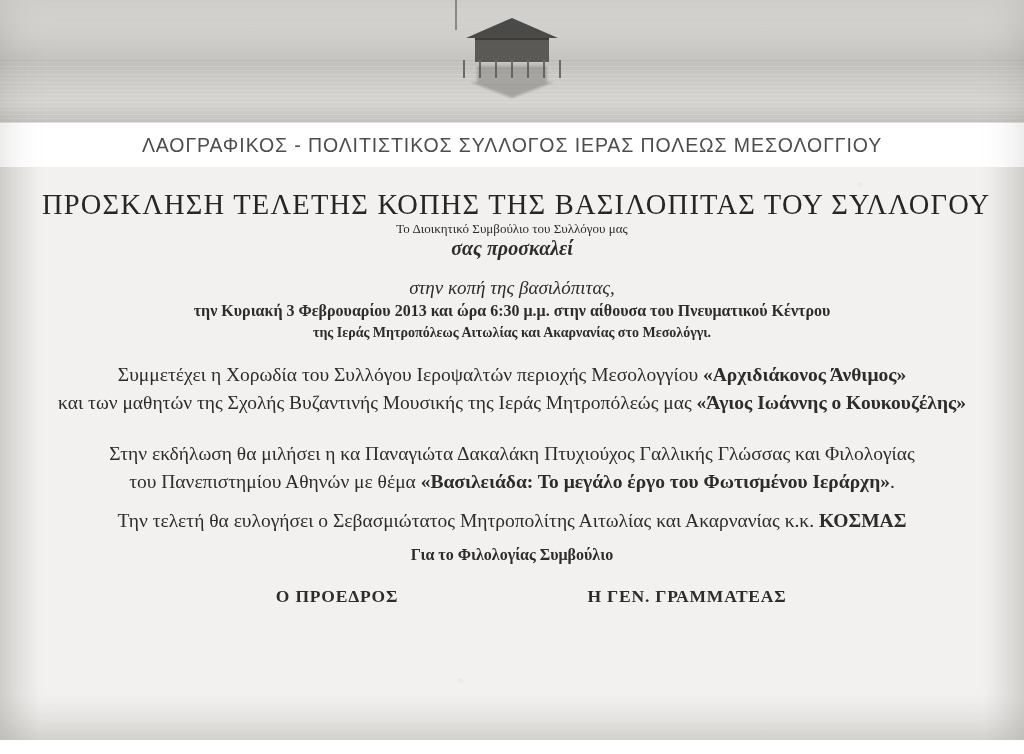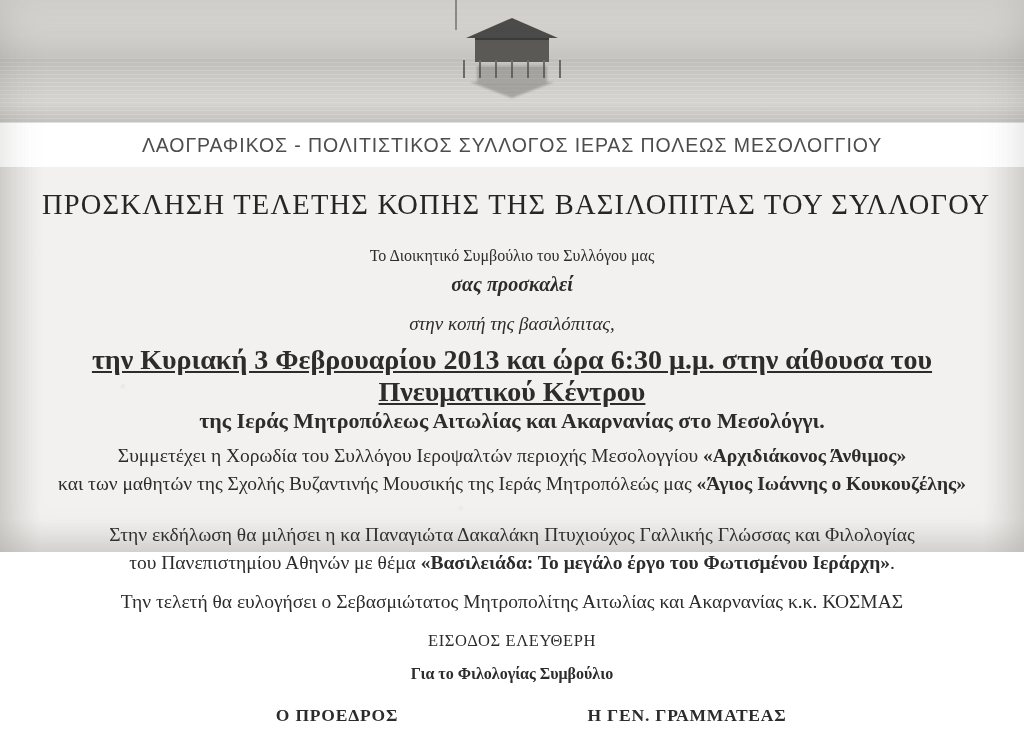--- a/index.html
+++ b/index.html
@@ -11,21 +11,21 @@
     width: 1024px;
     height: 754px;
     overflow: hidden;
     font-family: "Liberation Serif", "DejaVu Serif", serif;
     color: #2c2c2c;
   }
 
   .page {
     position: relative;
     width: 1024px;
-    height: 552px;
+    height: 740px;
     background: #f2f1ef;
     background-image:
       linear-gradient(90deg, rgba(180,178,174,0.35) 0%, rgba(255,255,255,0) 4%, rgba(255,255,255,0) 96%, rgba(186,184,180,0.35) 100%),
       linear-gradient(180deg, rgba(210,209,205,0.5) 0%, rgba(255,255,255,0) 6%, rgba(255,255,255,0) 94%, rgba(205,203,199,0.45) 100%);
   }
 
   
   .banner {
     position: relative;
     height: 122px;
@@ -160,36 +160,36 @@
 
   .title {
     margin-top: 22px;
     font-family: "Liberation Serif", "DejaVu Serif", serif;
     font-size: 28.5px;
     letter-spacing: 1.2px;
     color: #262626;
     white-space: nowrap;
   }
 
-  .l1 { margin-top: 26px; font-size: 16px; }
-  .l2 { margin-top: 8px; font-size: 20px; font-weight: bold; font-style: italic; }
+  .l1 { font-size: 13px; }
+  .l2 { font-size: 20px; font-weight: bold; font-style: italic; }
   .l3 { margin-top: 17px; font-size: 19px; font-style: italic; }
-  .l4 { margin-top: 9px; font-size: 28px; font-weight: bold; text-decoration: underline; }
-  .l5 { font-size: 22px; font-weight: bold; }
+  .l4 { margin-top: 3px; font-size: 16px; font-weight: bold; }
+  .l5 { margin-top: 5px; font-size: 14px; font-weight: bold; }
 
   .para {
-    margin-top: 8px;
+    margin-top: 20px;
     font-size: 19.5px;
     line-height: 1.42;
   }
   .para .b { font-weight: bold; }
   .para-2 { margin-top: 24px; }
   .single { margin-top: 20px; font-size: 19.5px; }
   .single-2 { margin-top: 14px; font-size: 19.5px; }
-  .single-2 .b { font-weight: normal; }
+  .single-2 .b { font-weight: bold; }
 
   .free-entry {
     margin-top: 18px;
     font-size: 16.5px;
     letter-spacing: 0.6px;
   }
   .for-board {
     margin-top: 14px;
     font-size: 16px;
     font-weight: bold;
@@ -282,21 +282,20 @@
       <div>
         <span>του Πανεπιστημίου Αθηνών με θέμα </span><span class="b">«Βασιλειάδα: Το μεγάλο έργο του Φωτισμένου Ιεράρχη»</span><span>.</span>
       </div>
     </div>
 
 
     <div class="single-2">
       <span>Την τελετή θα ευλογήσει ο Σεβασμιώτατος Μητροπολίτης Αιτωλίας και Ακαρνανίας κ.κ. </span><span class="b">ΚΟΣΜΑΣ</span>
     </div>
 
-    <div class="free-entry">ΕΙΣΟΔΟΣ ΕΛΕΥΘΕΡΗ</div>
     <div class="for-board">Για το Φιλολογίας Συμβούλιο</div>
 
     <div class="signatures">
       <div class="sig-col">
         <div class="sig-role">Ο ΠΡΟΕΔΡΟΣ</div>
 
       </div>
       <div class="sig-col">
         <div class="sig-role">Η ΓΕΝ. ΓΡΑΜΜΑΤΕΑΣ</div>
 

